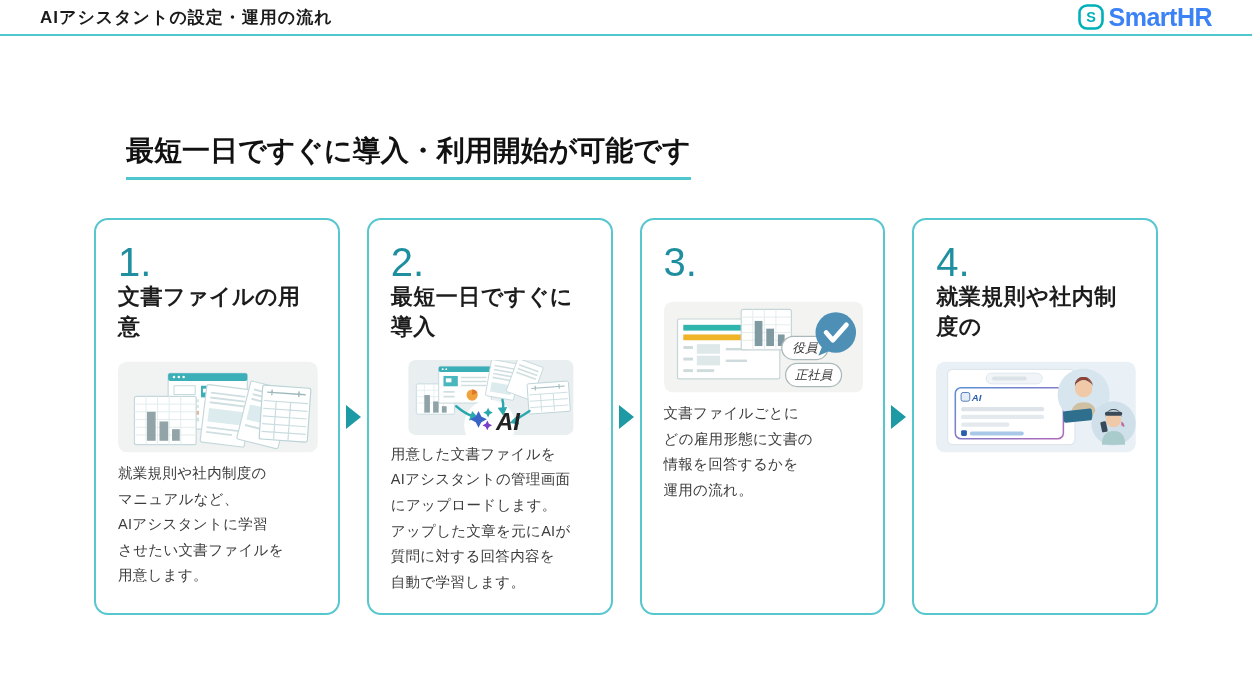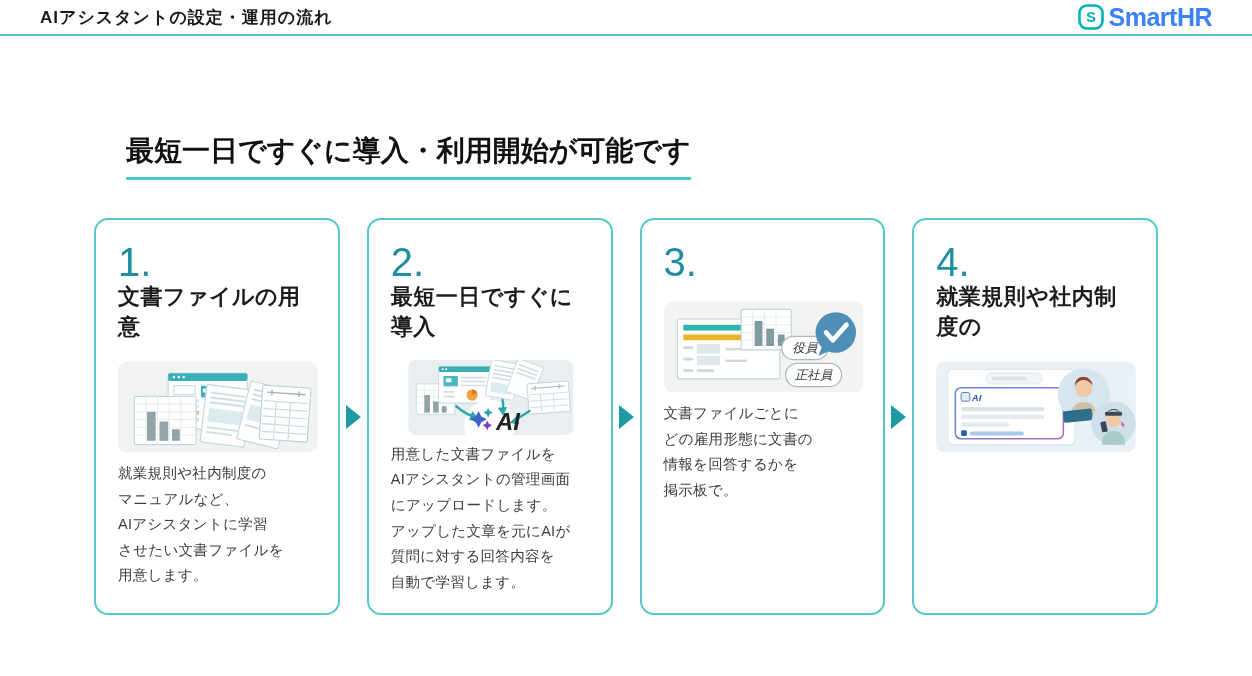--- a/index.html
+++ b/index.html
@@ -321,21 +321,21 @@
           <g>
             <circle cx="178" cy="32" r="21" fill="#4d8fb5"></circle>
             <path d="M164 46 L160 56 L172 51 Z" fill="#4d8fb5"></path>
             <path d="M168 32 L175 40 L189 24" stroke="#ffffff" stroke-width="5" fill="none" stroke-linecap="round" stroke-linejoin="round"></path>
           </g>
         </svg>
       </div>
       <div class="step-description">文書ファイルごとに
 どの雇用形態に文書の
 情報を回答するかを
-掲示板で。</div>
+運用の流れ。</div>
     </div>
 
     <div class="arrow-gap">
         <div class="tri"></div>
       </div>
 
     <div class="step-card">
       <div class="step-number">4.</div>
       <div class="step-title">就業規則や社内制度の</div>
       <div class="step-illustration">

